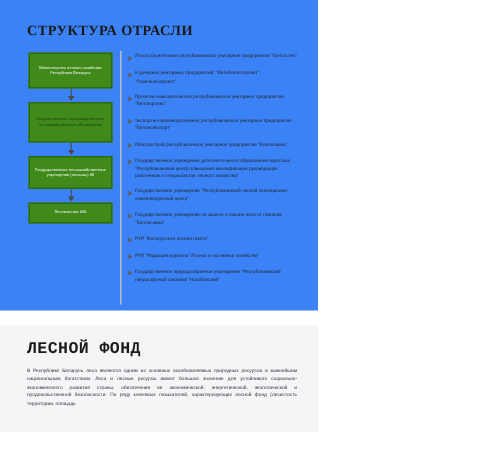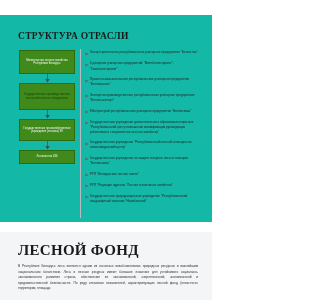--- a/index.html
+++ b/index.html
@@ -18,22 +18,21 @@
     width: 212px;
     height: 300px;
     position: relative;
     background: #ffffff;
     box-sizing: border-box;
   }
 
   
   .section-one {
     padding: 16px 12px 4px 18px;
-    background: #14b8a6;
-    margin-top: 15px;
+    background: #3b82f6;
   }
   .page-title {
     font-family: "Liberation Serif", serif;
     font-weight: bold;
     font-size: 9.5px;
     letter-spacing: 0.3px;
     color: #1a1a1a;
     margin: 0 0 8px 0;
     line-height: 1.1;
   }
@@ -112,23 +111,23 @@
 
   
   .section-two {
     margin-top: 10px;
     background: #f4f5f7;
     padding: 10px 14px 12px 18px;
     min-height: 64px;
     box-sizing: border-box;
   }
   .section-two-title {
-    font-family: Liberation Serif, serif;
+    font-family: Liberation Mono, monospace;
     font-weight: bold;
-    font-size: 15px;
+    font-size: 11px;
     letter-spacing: 0.3px;
     color: #1a1a1a;
     margin: 0 0 5px 0;
     line-height: 1.1;
   }
   .body-text {
     font-size: 3.2px;
     line-height: 1.75;
     color: #2b2e31;
     text-align: justify;

